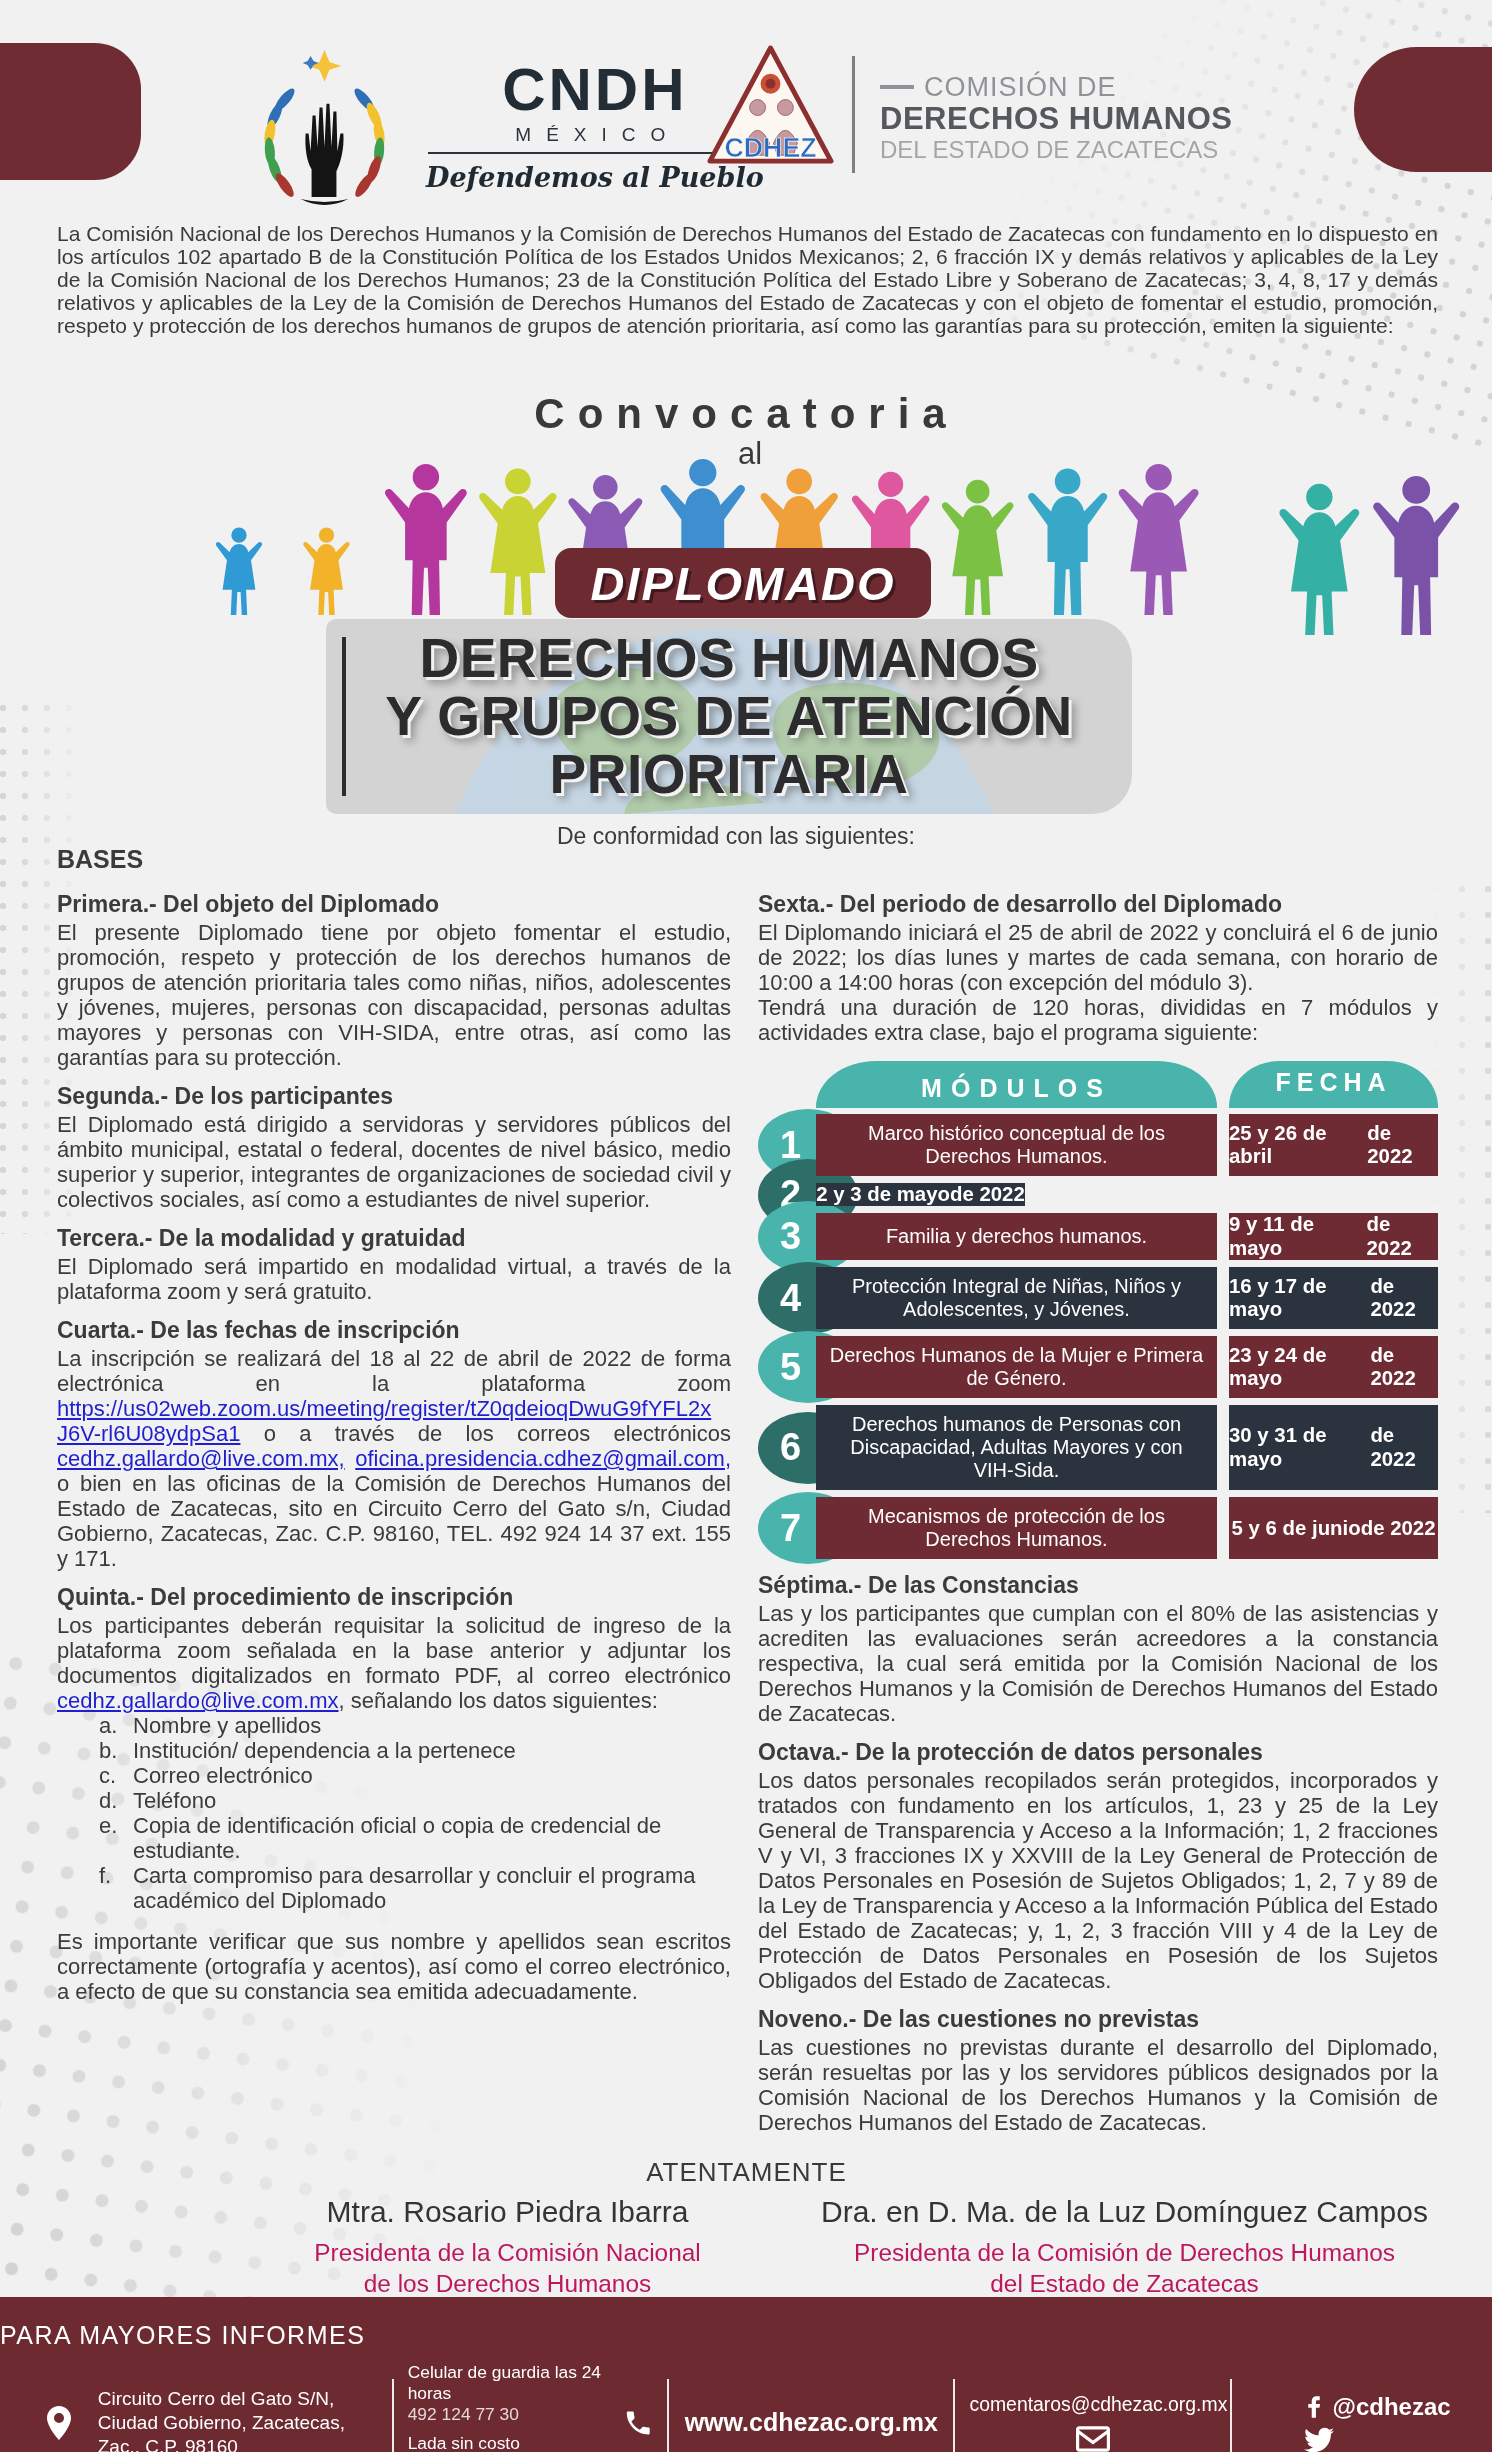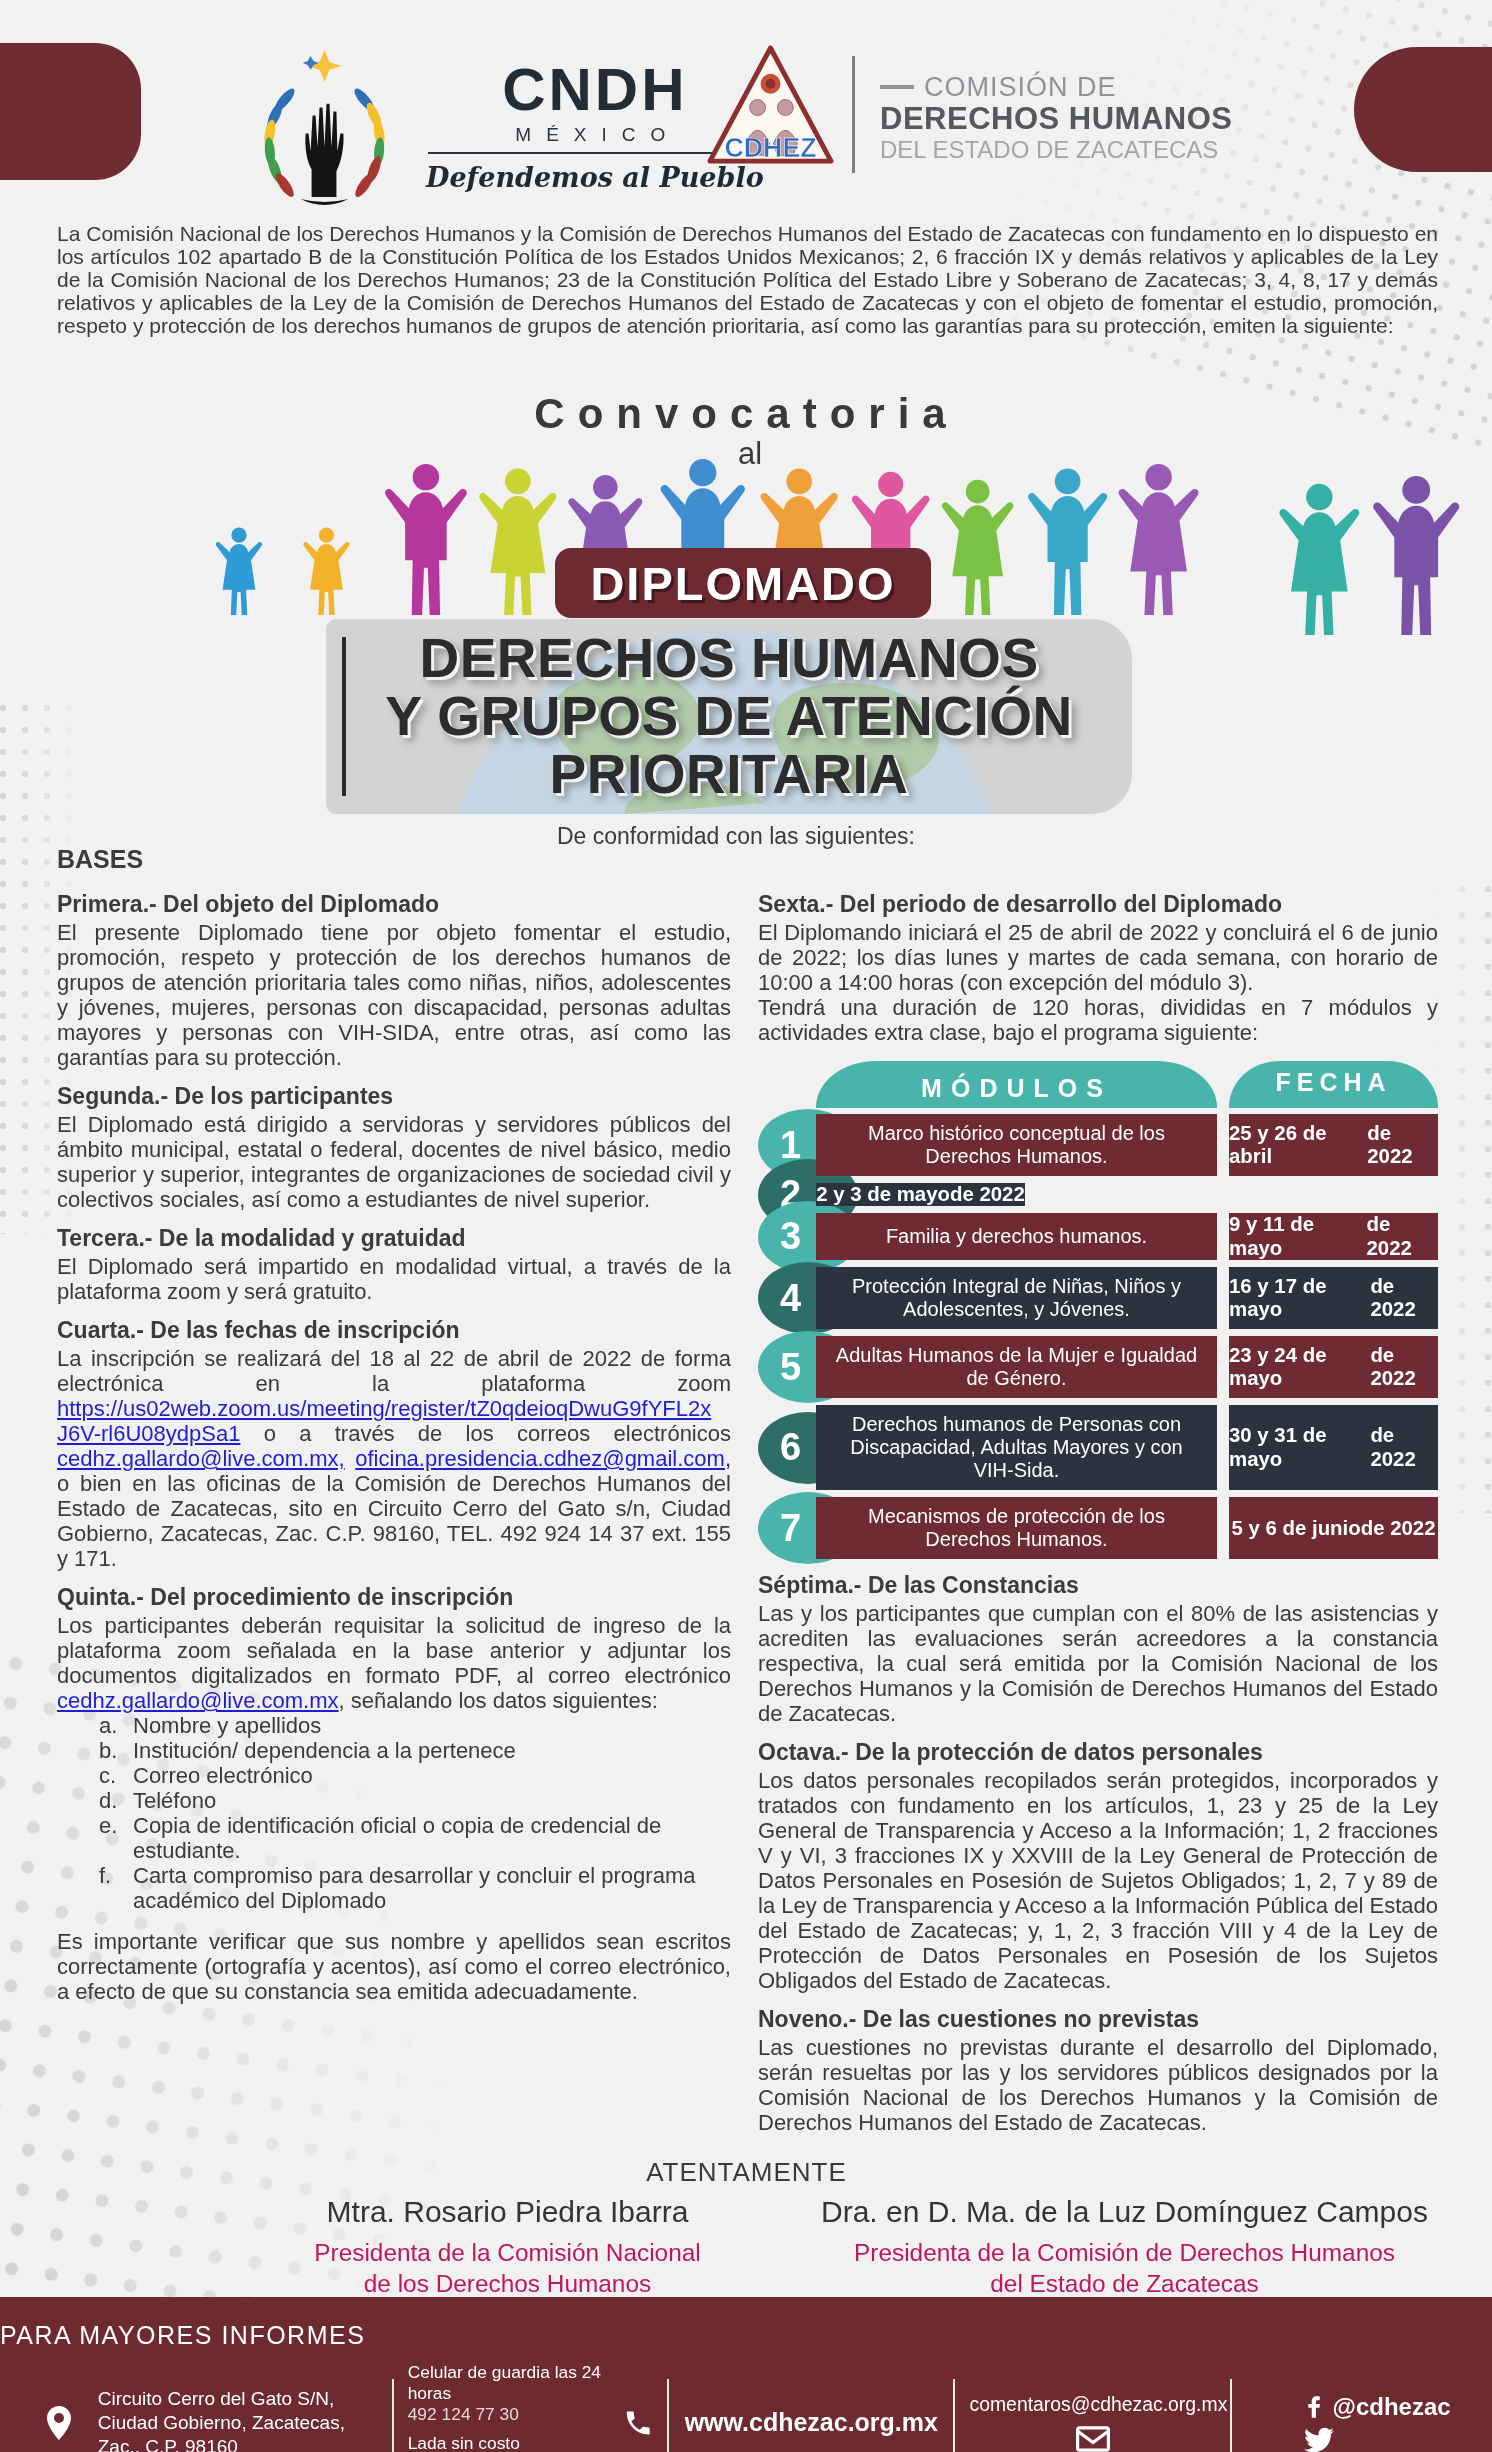--- a/index.html
+++ b/index.html
@@ -47,21 +47,21 @@
   
   .intro{position:absolute;left:57px;top:201px;width:1381px;font-size:21px;line-height:23px;
     text-align:justify;z-index:2;}
   
   .convo{position:absolute;left:448px;top:390px;width:597px;text-align:center;
     font-size:42px;font-weight:bold;letter-spacing:13px;color:#39393b;z-index:3;}
   .convo-al{position:absolute;left:738px;top:436px;font-size:31px;color:#3a3a3c;z-index:3;}
   .people{position:absolute;left:211px;top:446px;z-index:2;}
   .people-right{position:absolute;left:1272px;top:476px;z-index:1;}
   .banner{position:absolute;left:555px;top:548px;width:376px;height:70px;background:#6e2a31;
-    border-radius:16px;display:flex;align-items:center;justify-content:center;z-index:5;}
+    border-radius:16px;display:flex;align-items:center;justify-content:center;z-index:5;font-style:italic;}
   .banner span{color:#fff;font-size:47px;font-weight:bold;letter-spacing:2px;
     text-shadow:3px 3px 0 #40181e;}
   .band{position:absolute;left:326px;top:619px;width:806px;height:195px;background:#d3d3d4;
     border-radius:10px 40px 40px 10px;z-index:4;overflow:hidden;}
   .band .globe{position:absolute;left:0;top:0;opacity:.8;}
   .band-vline{position:absolute;left:16px;top:18px;width:4px;height:159px;background:#2c2c2e;}
   .band-txt{position:relative;text-align:center;padding-top:10px;font-weight:bold;
     color:#2c2c2e;font-size:55px;line-height:58px;letter-spacing:0.5px;
     text-shadow:3px 3px 0 #f2f2f3,6px 6px 9px rgba(0,0,0,.35);}
   .conformity{position:absolute;left:557px;top:823px;font-size:23px;z-index:2;}
@@ -345,21 +345,21 @@
       <div class="trow even">
         <div class="num">4</div>
         <div class="mod">Protección Integral de Niñas, Niños y Adolescentes, y Jóvenes.</div>
         <div class="fdate">
             <span>16 y 17 de mayo</span>
             <span>de 2022</span>
           </div>
       </div>
       <div class="trow odd">
         <div class="num">5</div>
-        <div class="mod">Adultas Humanos de la Mujer e Igualdad de Género.</div>
+        <div class="mod">Derechos Humanos de la Mujer e Primera de Género.</div>
         <div class="fdate">
             <span>23 y 24 de mayo</span>
             <span>de 2022</span>
           </div>
       </div>
       <div class="trow even">
         <div class="num">6</div>
         <div class="mod">Derechos humanos de Personas con Discapacidad, Adultas Mayores y con VIH-Sida.</div>
         <div class="fdate">
             <span>30 y 31 de mayo</span>

